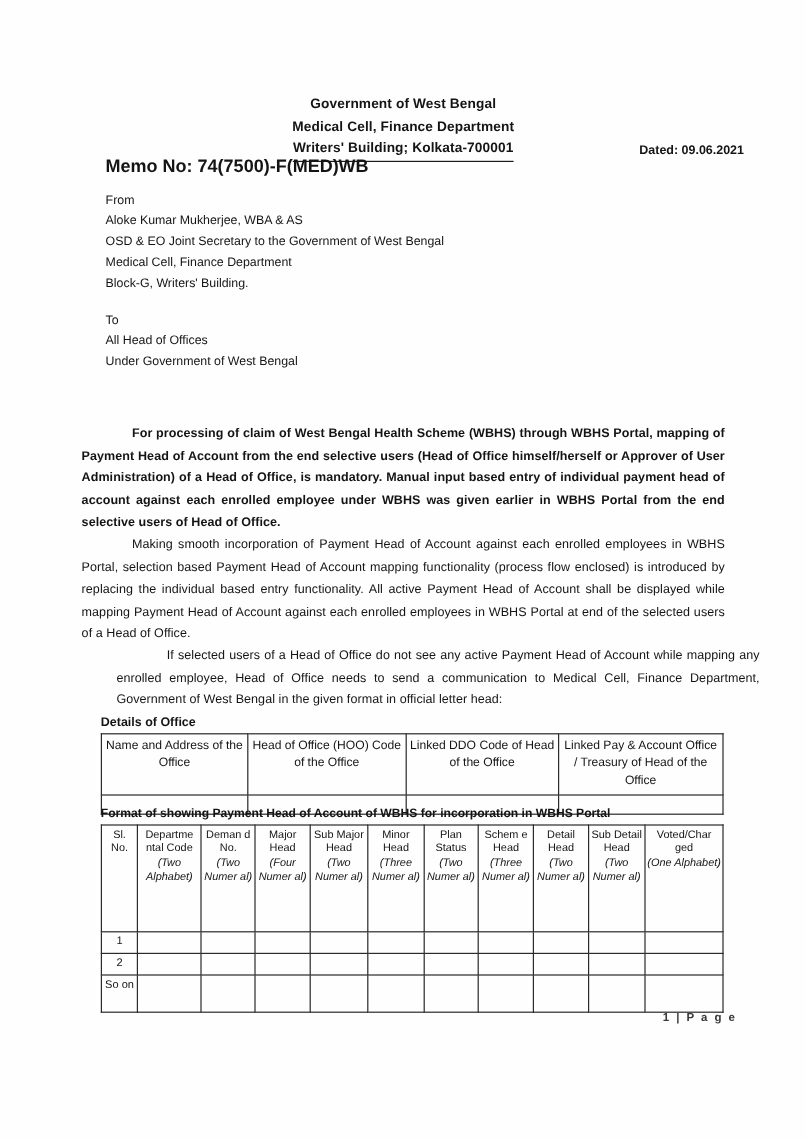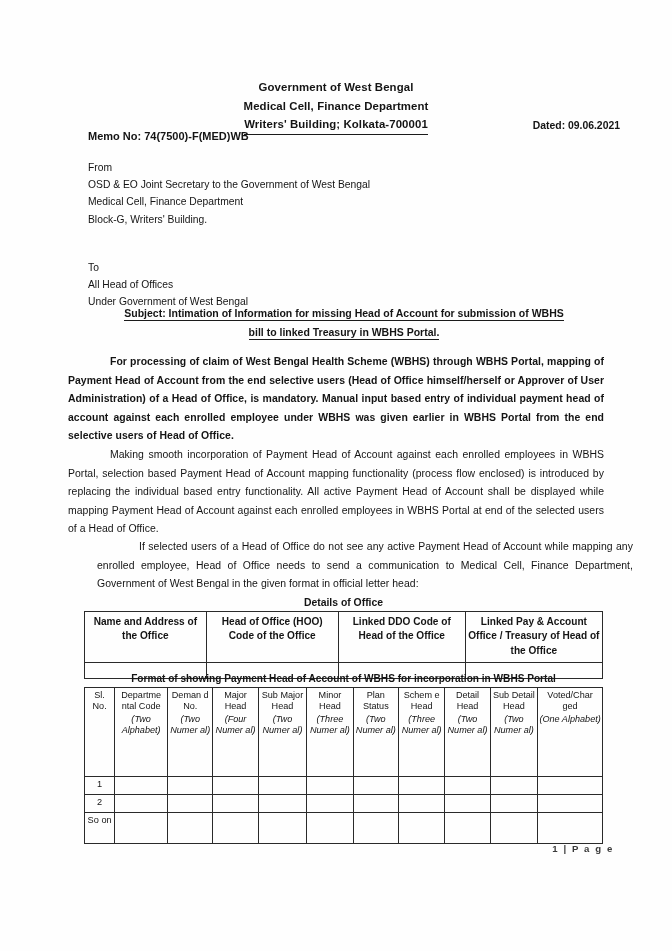--- a/index.html
+++ b/index.html
@@ -38,21 +38,21 @@
     display: inline-block;
     border-bottom: 1.3px solid #1b1b1b;
     padding-bottom: 0px;
   }
 
   
   .memo-no {
     position: absolute;
     left: 88px;
     top: 130px;
-    font-size: 11px;
+    font-size: 15px;
     font-weight: bold;
     white-space: nowrap;
   }
   .memo-date {
     position: absolute;
     right: 52px;
     top: 120px;
     font-size: 10.4px;
     font-weight: bold;
     white-space: nowrap;
@@ -100,21 +100,20 @@
   }
   .para-1 { top: 353px; font-weight: bold; }
   .para-2 { top: 446px; }
   .para-3 { top: 538px; margin-left: 29px; }
 
   
   .tbl-caption {
     position: absolute;
     left: 84px;
     width: 519px;
-    text-align: center;
     font-size: 10.4px;
     font-weight: bold;
   }
   .cap-details { top: 597px; }
   .cap-format  { top: 673px; font-size: 10.1px; }
 
   
   table {
     border-collapse: collapse;
     table-layout: fixed;
@@ -125,21 +124,21 @@
     top: 611px;
     width: 519px;
   }
   .tbl1 td, .tbl1 th {
     border: 1.1px solid #2a2a2a;
     font-size: 10.1px;
     line-height: 14.3px;
     text-align: center;
     vertical-align: top;
     padding: 3px 2px 4px 2px;
-    font-weight: bold;
+    font-weight: normal;
   }
   .tbl1 .blank-row td { height: 15px; padding: 0; }
 
   
   .tbl2 {
     position: absolute;
     left: 84px;
     top: 687px;
     width: 519px;
   }
@@ -189,35 +188,32 @@
     <div>Government of West Bengal</div>
     <div>Medical Cell, Finance Department</div>
     <div><span class="line3">Writers' Building; Kolkata-700001</span></div>
   </div>
 
   <div class="memo-no">Memo No: 74(7500)-F(MED)WB</div>
   <div class="memo-date">Dated: 09.06.2021</div>
 
   <div class="addr-block addr-from">
     <div>From</div>
+    <div>Aloke Kumar Mukherjee, WBA &amp; AS</div>
     <div>OSD &amp; EO Joint Secretary to the Government of West Bengal</div>
     <div>Medical Cell, Finance Department</div>
     <div>Block-G, Writers' Building.</div>
   </div>
 
   <div class="addr-block addr-to">
     <div>To</div>
     <div>All Head of Offices</div>
     <div>Under Government of West Bengal</div>
   </div>
 
-  <div class="subject">
-    <span class="su">Subject: Intimation of Information for missing Head of Account for submission of WBHS</span><br>
-    <span class="su">bill to linked Treasury in WBHS Portal.</span>
-  </div>
 
   <div class="para para-1">For processing of claim of West Bengal Health Scheme (WBHS) through WBHS Portal, mapping of Payment Head of Account from the end selective users (Head of Office himself/herself or Approver of User Administration) of a Head of Office, is mandatory. Manual input based entry of individual payment head of account against each enrolled employee under WBHS was given earlier in WBHS Portal from the end selective users of Head of Office.</div>
   <div class="para para-2">Making smooth incorporation of Payment Head of Account against each enrolled employees in WBHS Portal, selection based Payment Head of Account mapping functionality (process flow enclosed) is introduced by replacing the individual based entry functionality. All active Payment Head of Account shall be displayed while mapping Payment Head of Account against each enrolled employees in WBHS Portal at end of the selected users of a Head of Office.</div>
   <div class="para para-3">If selected users of a Head of Office do not see any active Payment Head of Account while mapping any enrolled employee, Head of Office needs to send a communication to Medical Cell, Finance Department, Government of West Bengal in the given format in official letter head:</div>
 
   <div class="tbl-caption cap-details">Details of Office</div>
 
   <table class="tbl1">
     <colgroup>
       <col style="width:23.5%">

